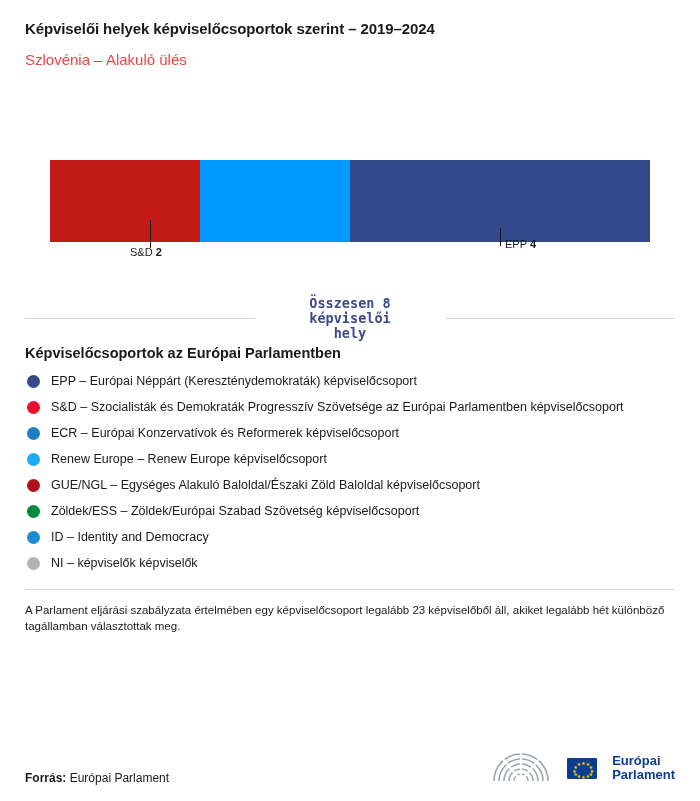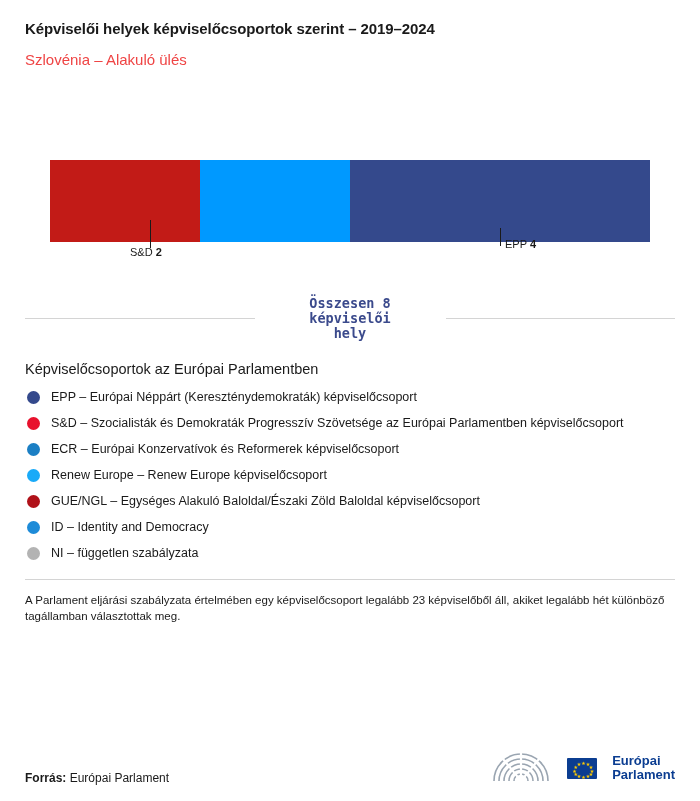--- a/index.html
+++ b/index.html
@@ -90,22 +90,22 @@
     color: #3b4a8c;
     text-align: center;
     line-height: 15px;
     white-space: pre-line;
     width: 135px;
   }
 
   
   .legend-title {
     font-size: 14.5px;
-    font-weight: normal;
-    margin-top: 20px;
+    font-weight: bold;
+    margin-top: 4px;
     margin-bottom: 12px;
   }
   .legend-item {
     display: flex;
     align-items: flex-start;
     margin-bottom: 10px;
   }
   .dot {
     width: 13px;
     height: 13px;
@@ -259,34 +259,41 @@
     </div>
 
     <div class="legend-item">
       <span class="dot" style="background:#b01119;"></span>
       <span class="legend-text">
         <span class="abbr">GUE/NGL –</span>
         <span>Egységes Alakuló Baloldal/Északi Zöld Baloldal képviselőcsoport</span>
       </span>
     </div>
 
+    <div class="legend-item">
+      <span class="dot" style="background:#008a3c;"></span>
+      <span class="legend-text">
+        <span class="abbr">Zöldek/ESS –</span>
+        <span>Zöldek/Európai Szabad Szövetség képviselőcsoport</span>
+      </span>
+    </div>
 
     <div class="legend-item">
       <span class="dot" style="background:#1d8bd8;"></span>
       <span class="legend-text">
         <span class="abbr">ID –</span>
         <span>Identity and Democracy</span>
       </span>
     </div>
 
     <div class="legend-item">
       <span class="dot" style="background:#b3b3b3;"></span>
       <span class="legend-text">
         <span class="abbr">NI –</span>
-        <span>független szabályzata</span>
+        <span>képviselők képviselők</span>
       </span>
     </div>
 
   </div>
 
   <div class="footer-rule"></div>
   <div class="note">A Parlament eljárási szabályzata értelmében egy képviselőcsoport legalább 23 képviselőből áll, akiket legalább hét különböző tagállamban választottak meg.</div>
 
   <div class="footer-bottom">
     <div class="source">

